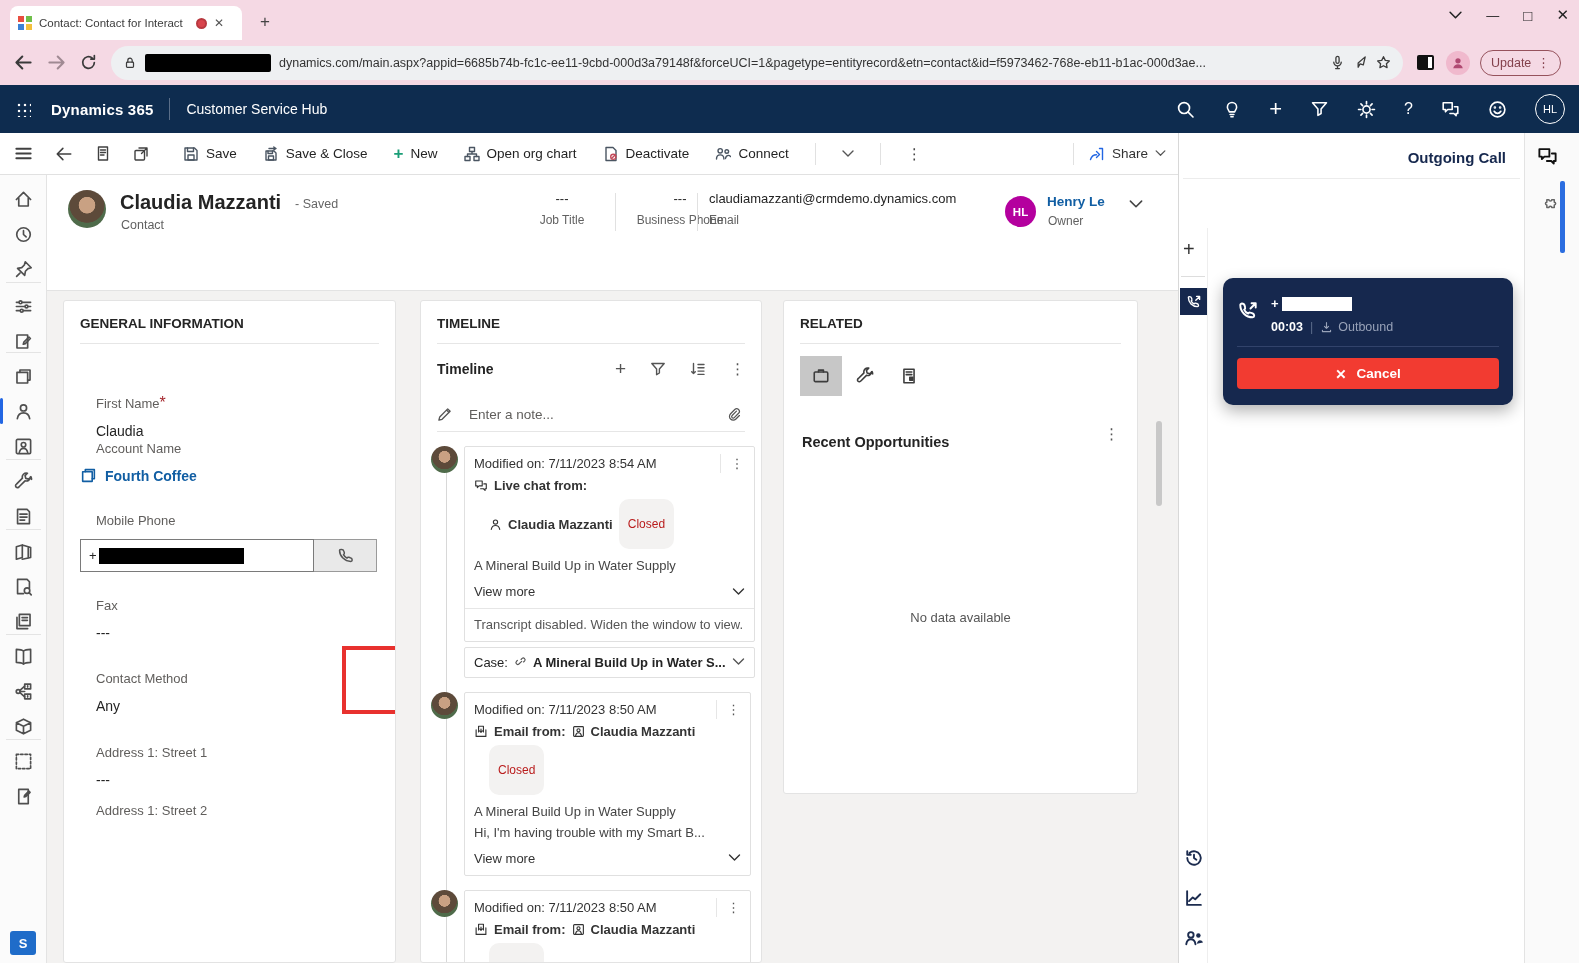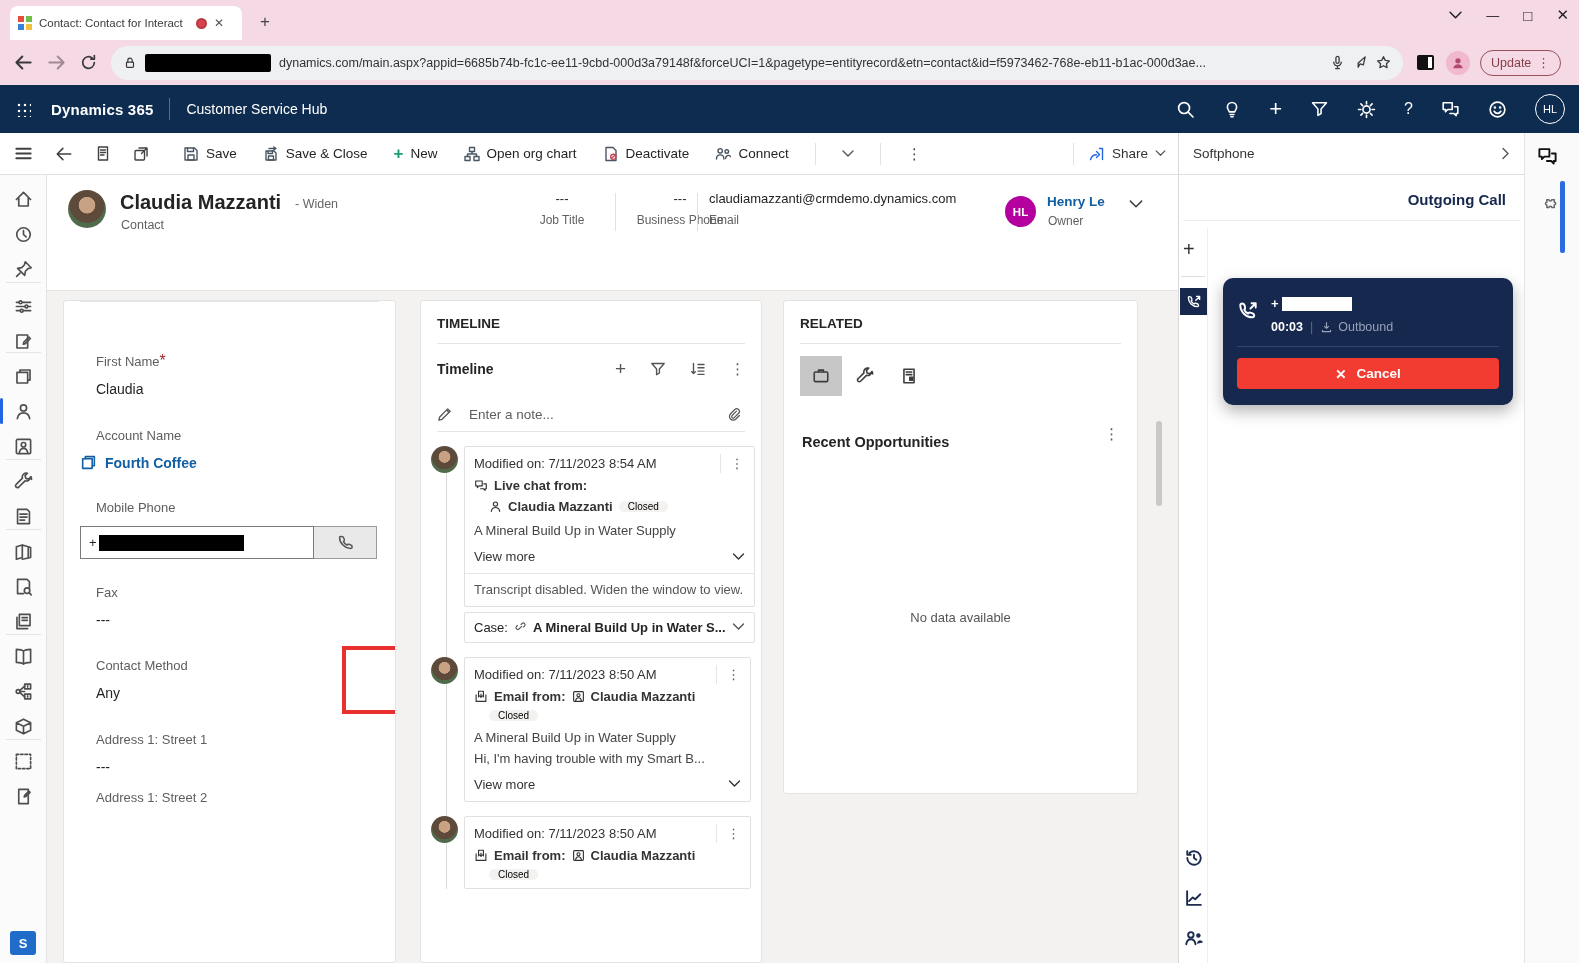--- a/index.html
+++ b/index.html
@@ -128,21 +128,21 @@
   .tl-line { position:absolute; left:25px; top:20px; bottom:0; width:1px; background:#d8d8d8; }
   .tl-entry { position:relative; display:flex; gap:6px; margin-bottom:14px; }
   .tl-avatar { width:27px; height:27px; border-radius:50%; flex:none; z-index:2;
                background:radial-gradient(circle at 50% 40%, #c9a183 27%, #5d4a3a 29% 58%, #4f6b4a 60%); }
   .tl-box { flex:1; border:1px solid #e0e0e0; background:#fff; border-radius:2px; font-size:13px; color:#333; }
   .tl-head { display:flex; align-items:center; padding:7px 0 2px 9px; }
   .tl-head .md { flex:1; }
   .tl-dots { border-left:1px solid #e6e6e6; padding:2px 10px; color:#555; }
   .tl-row { display:flex; align-items:center; gap:6px; padding:3px 9px; }
   .b { font-weight:bold; }
-  .pill { background:#f3f2f1; border-radius:10px; padding:0 9px; font-size:10px; color:#000000; }
+  .pill { background:#f3f2f1; border-radius:10px; padding:18px 9px; font-size:12px; color:#b91c1c; }
   .viewmore { display:flex; align-items:center; padding:8px 9px 9px; color:#333; }
   .viewmore span { flex:1; }
   .tl-foot { border-top:1px solid #e6e6e6; padding:7px 9px; color:#555; line-height:1.35; }
   .case-box { border:1px solid #e0e0e0; border-radius:2px; margin-top:5px; padding:7px 9px; display:flex; align-items:center; gap:6px; font-size:13px; }
   .case-box .cl { font-weight:bold; flex:1; white-space:nowrap; overflow:hidden; }
 
   .rel-card { left:736px; top:9px; width:355px; height:494px; }
   .rel-tabs { display:flex; gap:2px; padding:12px 16px 0; }
   .rel-tab { width:42px; height:40px; display:flex; align-items:center; justify-content:center; color:#3d3d3d; }
   .rel-tab.sel { background:#c7c7c7; }
@@ -540,21 +540,21 @@
         <path d="M4 2h8v12H4z"></path>
         <path d="M13.5 4.5 10 8l-1.4.4.4-1.4 3.5-3.5z"></path>
       </svg>
     </span>
   <span class="s-badge">S</span>
 </div>
 
 <div class="abs rechead">
   <span class="photo"></span>
   <span class="rec-name">Claudia Mazzanti</span>
-  <span class="rec-status">- Widen</span>
+  <span class="rec-status">- Saved</span>
   <span class="rec-entity">Contact</span>
 
   <div class="hdrcol" style="left:480px; width:70px;">
     <div class="v">---</div>
     <div class="l">Job Title</div>
   </div>
   <span class="hdrdiv" style="left:568px;"></span>
   <div class="hdrcol" style="left:578px; width:110px;">
     <div class="v">---</div>
     <div class="l">Business Phone</div>
@@ -585,26 +585,27 @@
         <svg class="ic" width="11" height="7" viewBox="0 0 12 8">
           <path d="M1 1l5 5 5-5"></path>
         </svg>
       </span>
   </div>
 </div>
 
 <div class="abs content">
 
   <div class="card gi-card">
+    <div class="card-title">GENERAL INFORMATION</div>
     <div class="card-hr"></div>
     <div class="fld" style="margin-top:50px;">
       <span class="fld-lbl">First Name</span><span class="req">*</span>
       <div class="fld-val">Claudia</div>
     </div>
-    <div class="fld" style="margin-top:29px;">
+    <div class="fld" style="">
       <span class="fld-lbl">Account Name</span>
       <div class="acct-link" style="margin-left:-16px;">
         <span class="gly">
             <svg class="ic" width="17" height="17" viewBox="0 0 16 16" style="stroke-width:1.5">
               <rect x="2.5" y="4.5" width="9" height="9"></rect>
               <path d="M5 4.5V2.5h8.5V11h-2"></path>
             </svg>
           </span>
         <span class="txt">Fourth Coffee</span>
       </div>
@@ -822,28 +823,20 @@
       <span class="t">Recent Opportunities</span>
       <span style="color:#555; font-size:15px;">⋮</span>
     </div>
     <div class="rel-empty">No data available</div>
   </div>
 
   <div class="vscroll"></div>
 </div>
 
 <div class="abs softpanel">
-  <div class="sp-head">
-    <span class="t">Softphone</span>
-    <span style="color:#555;">
-        <svg class="ic" width="8" height="13" viewBox="0 0 8 12">
-          <path d="M1 1l5 5-5 5"></path>
-        </svg>
-      </span>
-  </div>
   <div class="sp-title">Outgoing Call</div>
 
   <div class="sp-rail">
     <span class="sp-plus">+</span>
     <span class="sp-raildiv"></span>
     <span class="sp-callic">
       <svg class="ic" width="16" height="16" viewBox="0 0 16 16">
           <path d="M3.6 2.6c.9 0 1.7.6 2 1.6l.3 1.2c.2.6-.1 1.3-.7 1.6.6 1.3 1.6 2.3 2.9 2.9.3-.6 1-.9 1.6-.7l1.2.3c1 .3 1.6 1.1 1.6 2 0 .6-.5 1.1-1.1 1.1-5 0-9-4-9-9 0-.5.6-1 1.2-1z"></path>
           <path d="M9.8 6.2 13.6 2.4M13.6 2.4h-3M13.6 2.4v3"></path>
         </svg>

